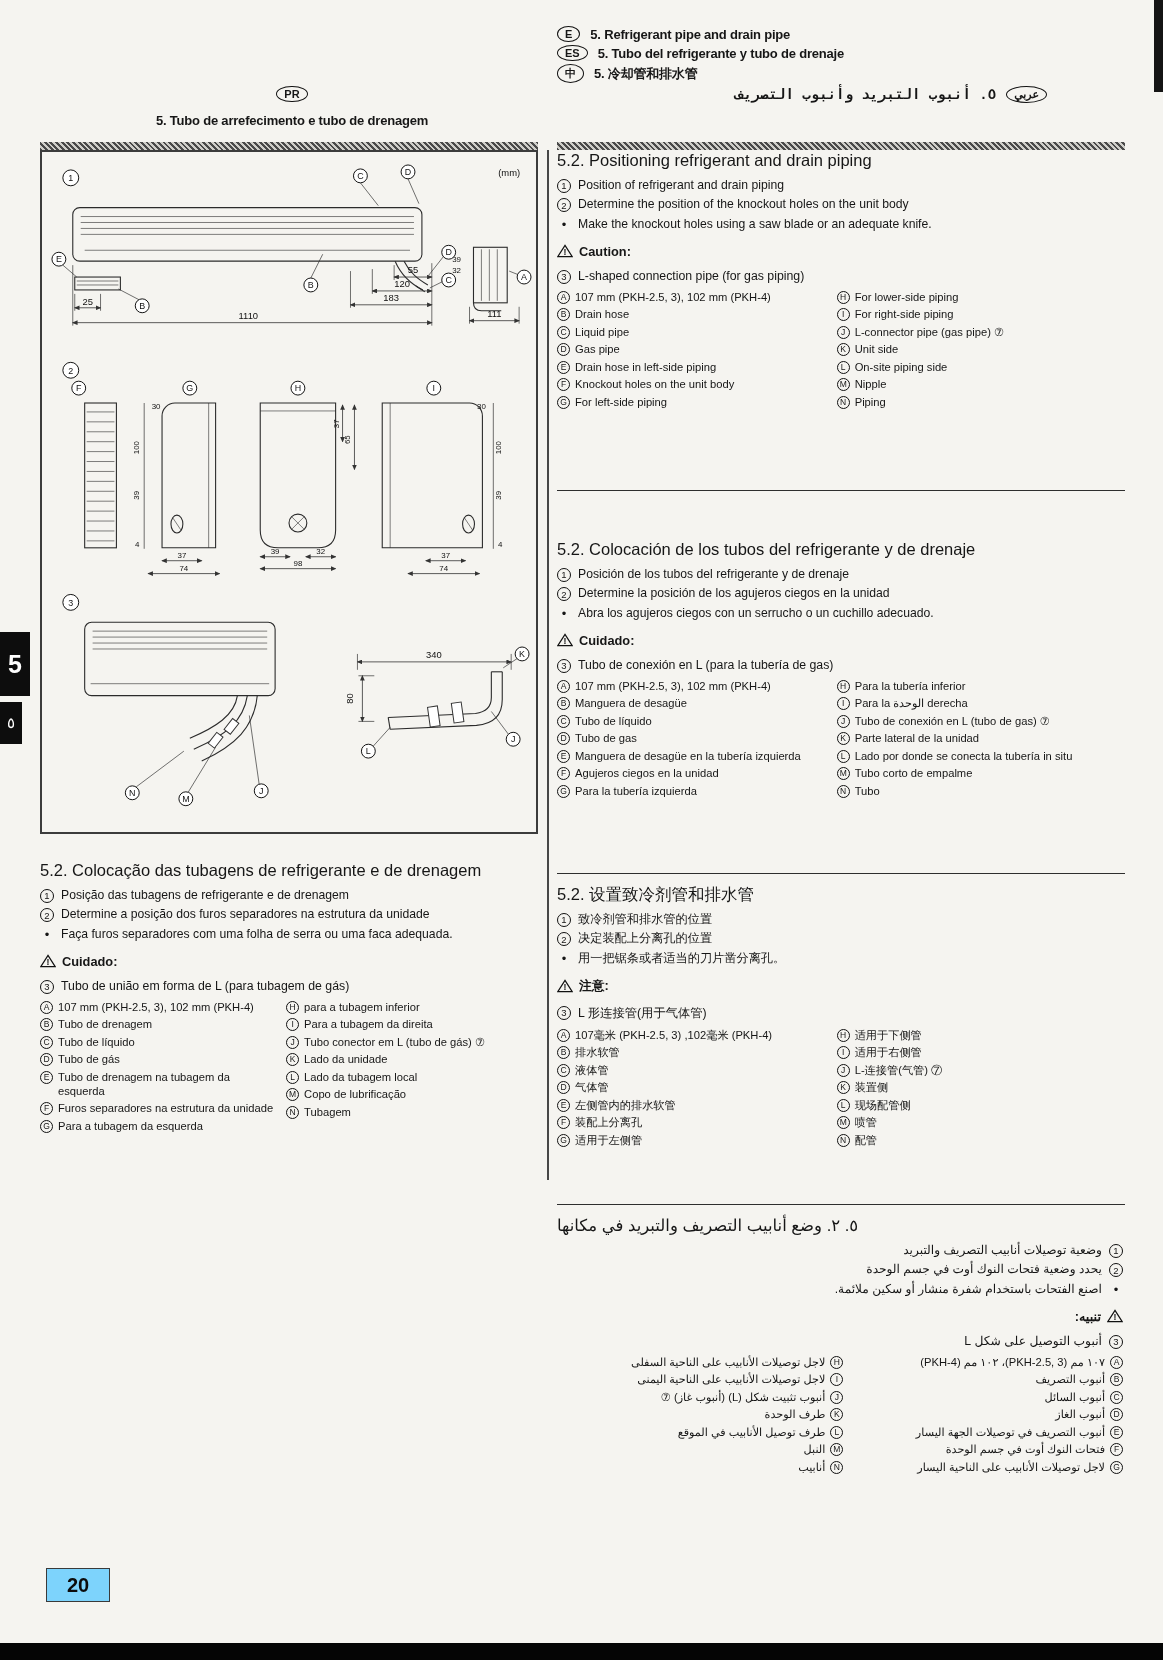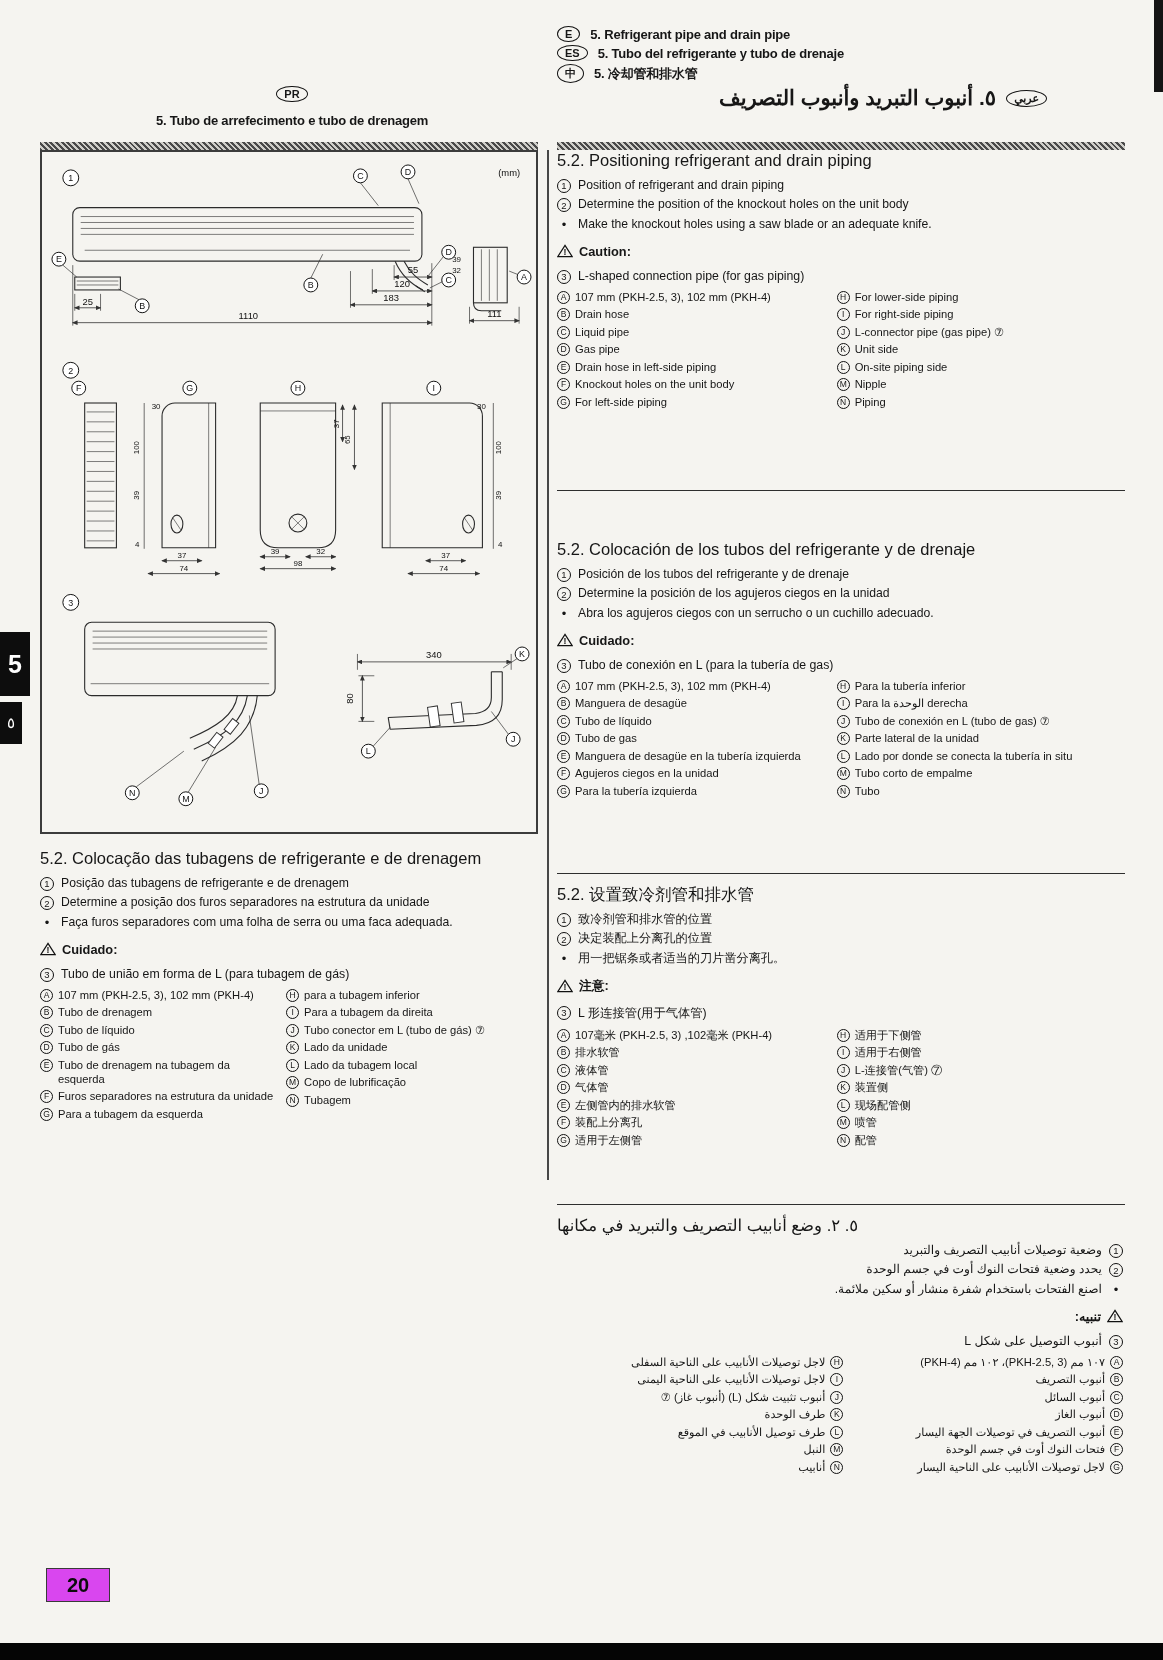--- a/index.html
+++ b/index.html
@@ -10,48 +10,48 @@
     font-family:"Liberation Sans", sans-serif;
     overflow:hidden;
   }
   
   .corner-tr { position:absolute; right:0; top:0; width:9px; height:92px; background:#141414; }
   .bottom-bar { position:absolute; left:0; bottom:0; width:100%; height:17px; background:#050505; }
   .tab-num { position:absolute; left:0; top:632px; width:30px; height:64px; background:#0d0d0d; color:#fff;
              display:flex; align-items:center; justify-content:center; font-size:25px; font-weight:bold; }
   .tab-ar  { position:absolute; left:0; top:702px; width:22px; height:42px; background:#0d0d0d; color:#fff;
              display:flex; align-items:center; justify-content:center; font-size:15px; }
-  .page-num { position:absolute; left:46px; top:1568px; width:64px; height:34px; background:#d946ef;
+  .page-num { position:absolute; left:46px; top:1568px; width:64px; height:34px; background:#7dd3fc;
               border:1px solid #3a3a3a; display:flex; align-items:center; justify-content:center;
               font-size:20px; font-weight:bold; color:#0c0c0c; }
   
   .header-left { position:absolute; left:42px; top:86px; display:flex; align-items:center; gap:11px; width:500px;flex-direction:column; }
   .header-right { position:absolute; left:557px; top:26px; width:568px; display:flex; flex-direction:column; gap:3px; }
   .hrow { display:flex; align-items:center; gap:10px; }
   .htitle { font-size:13px; font-weight:bold; letter-spacing:-0.2px; }
   .badge { border:1.6px solid #111; border-radius:50%; padding:1px 7px; font-size:11px; font-weight:bold;
            display:inline-block; white-space:nowrap; }
   .hrow.ar { direction:rtl; padding-right:78px; }
-  .hrow.ar .htitle { font-size:21px; }
+  .hrow.ar .htitle { font-size:14px;font-family:Liberation Mono, monospace; }
   
   .hatch { position:absolute; top:142px; height:8px;
            background:repeating-linear-gradient(45deg,#4a4a4a 0 2px,#cfcec9 2px 4px); }
   .hatch.l { left:40px; width:498px; }
   .hatch.r { left:557px; width:568px; }
   .vdiv { position:absolute; left:547px; top:150px; width:1.5px; height:1030px; background:#474747; }
   .col-left  { position:absolute; left:40px;  top:150px; width:498px; }
   .col-right { position:absolute; left:557px; top:150px; width:568px; }
   .diagram-box { border:2px solid #3c3c3c; height:684px; padding:8px 3px; overflow:hidden; }
   .sep { border-top:1.5px solid #2e2e2e; margin:4px 0 10px; }
   
   .sec { padding-right:2px; }
   .sec h2 { font-size:16.5px; font-weight:normal; line-height:1.22; margin-bottom:8px;
             padding-left:36px; text-indent:-36px; }
   .sec-es h2 { max-width:505px; }
-  .pt-sec { margin-top:14px; }
+  .pt-sec { margin-top:26px; }
   .pt-sec h2 { max-width:452px; }
   .sec-en { min-height:336px; }
   .sec-es { min-height:330px;margin-top:48px; }
   .sec-zh { min-height:316px; }
   .item { display:flex; gap:7px; margin-bottom:3.5px; font-size:12.2px; line-height:1.3; }
   .itxt { flex:1; }
   .bdot { font-size:13px; width:14px; text-align:center; }
   .circ { flex:0 0 auto; width:14px; height:14px; border:1px solid #111; border-radius:50%;
           display:inline-flex; align-items:center; justify-content:center; font-size:9.5px; line-height:1; margin-top:1px; }
   .caution { margin:10px 0 10px; }

